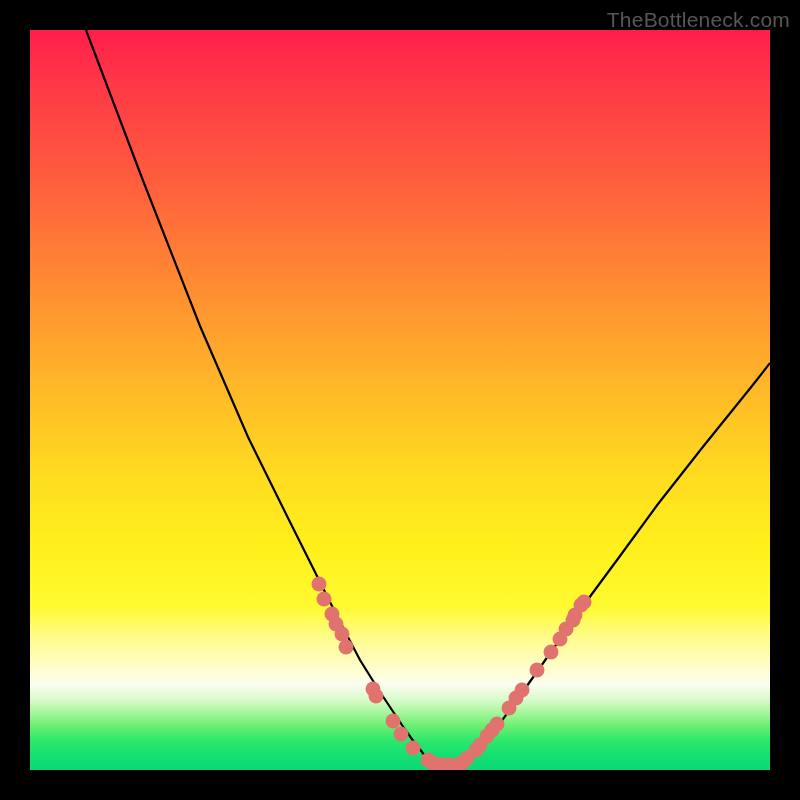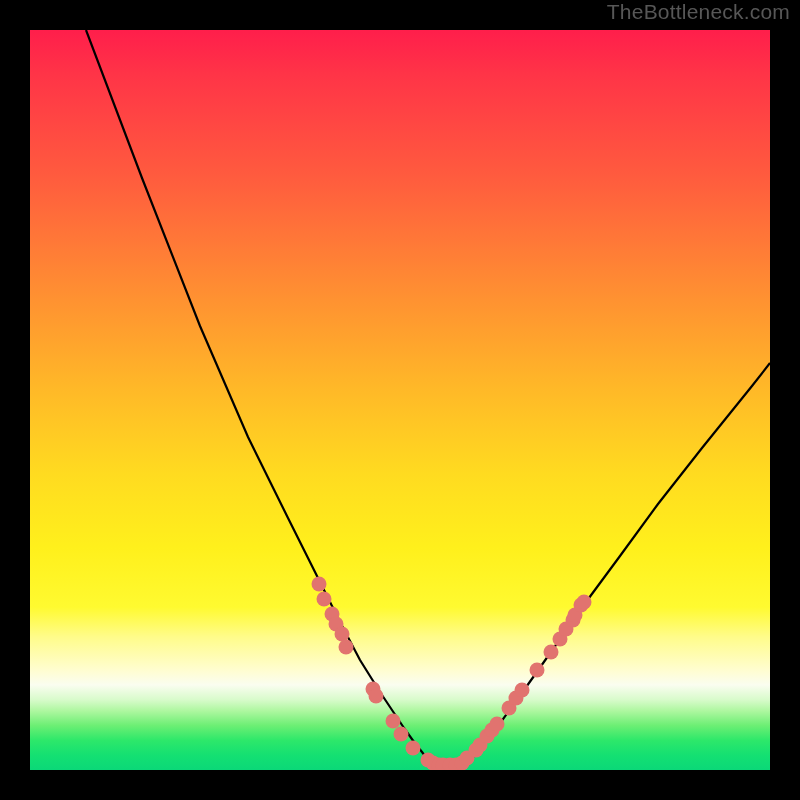--- a/index.html
+++ b/index.html
@@ -57,21 +57,21 @@
   }
   svg.curve {
     position: absolute;
     left: 0;
     top: 0;
     width: 740px;
     height: 740px;
   }
   .watermark {
     position: absolute;
-    top: 0;
+    top: 8px;
     right: 10px;
     color: #575757;
     font-size: 21px;
     font-weight: 400;
     letter-spacing: 0.2px;
     font-family: Arial, Helvetica, sans-serif;
   }
 </style>
 </head>
 <body>

